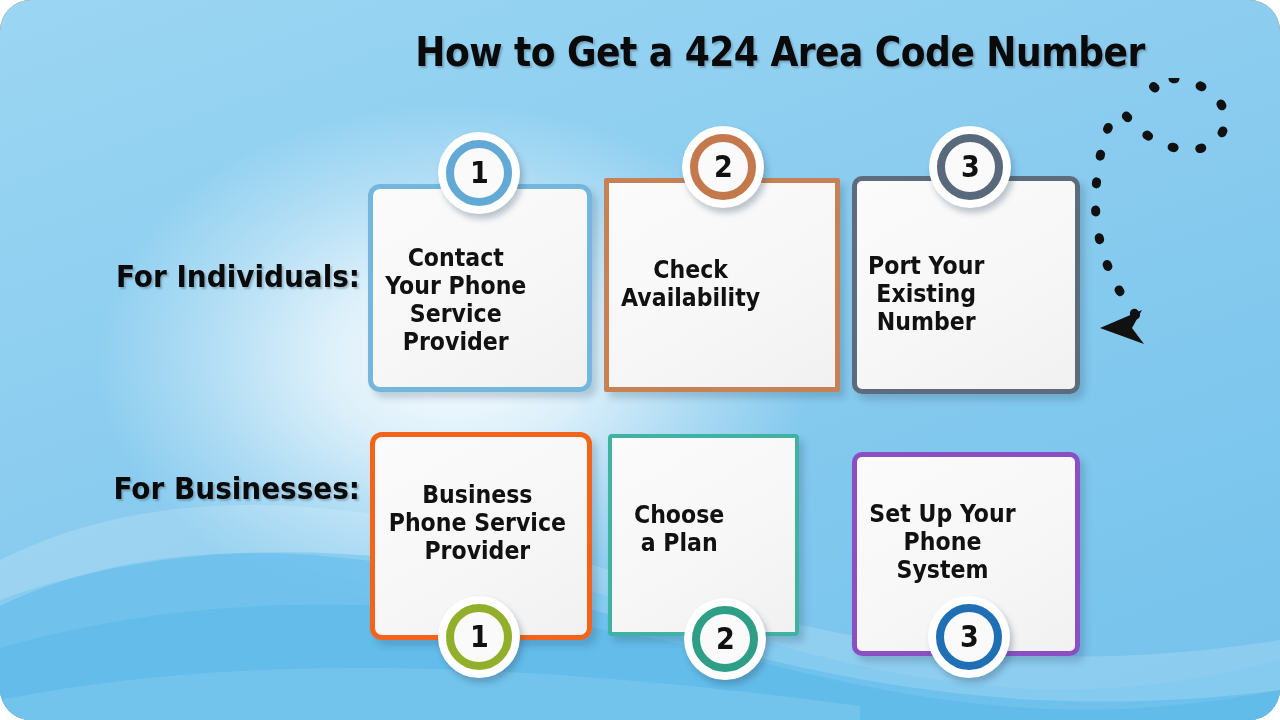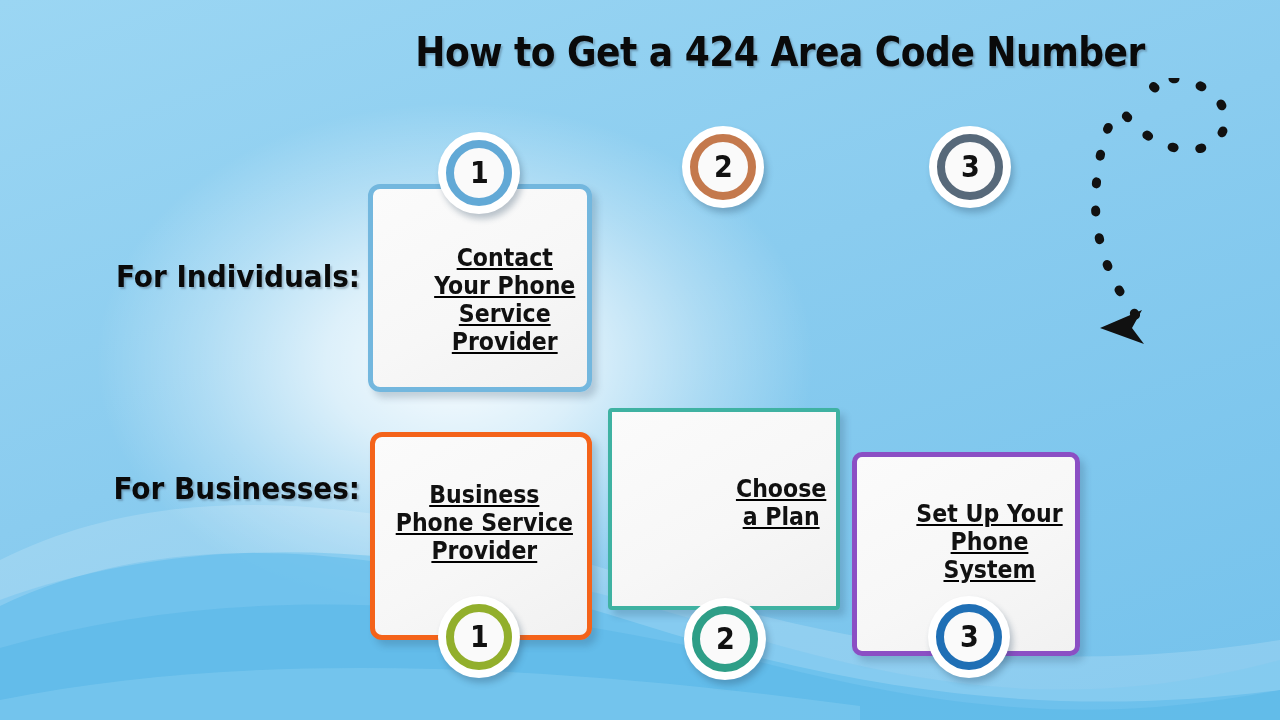--- a/index.html
+++ b/index.html
@@ -12,20 +12,21 @@
     overflow: hidden;
     font-family: "DejaVu Sans", sans-serif;
   }
 
   #canvas {
     position: relative;
     width: 1280px;
     height: 720px;
     overflow: hidden;
     background: #a16207;
+    border-radius: 31px;
   }
 
   
   .bg-base {
     position: absolute;
     inset: 0;
     background:
       radial-gradient(ellipse 460px 330px at 455px 360px,
           rgba(255,255,255,0.95) 0%,
           rgba(255,255,255,0.70) 28%,
@@ -73,43 +74,42 @@
   #label-businesses  { left: 20px; top: 470px; width: 340px; }
 
   
   .card {
     position: absolute;
     box-sizing: border-box;
     background: linear-gradient(150deg, #fbfbfb 0%, #f7f7f7 55%, #f1f1f1 100%);
     box-shadow: 5px 6px 7px rgba(40,70,95,0.22);
     display: flex;
     align-items: center;
-    justify-content: flex-end;
-    text-decoration: underline;
+    justify-content: flex-start;
   }
   .card-text {
     font-family: "DejaVu Sans", sans-serif;
     font-weight: bold;
     font-size: 24px;
     line-height: 1.16;
     color: #111;
     text-align: center;
     transform: scaleX(0.92);
     white-space: pre-line;
     padding: 0 6px;
   }
 
   
   #card-1 { left: 368px; top: 184px; width: 224px; height: 208px; border: 5px solid #73B7DE; border-radius: 12px; }
   #card-2 { left: 604px; top: 178px; width: 236px; height: 214px; border: 5px solid #C68155; border-radius: 2px; }
   #card-3 { left: 852px; top: 176px; width: 228px; height: 218px; border: 5px solid #5C6C7C; border-radius: 10px; }
 
   
   #card-4 { left: 370px; top: 432px; width: 222px; height: 208px; border: 5px solid #F4631A; border-radius: 12px; }
-  #card-5 { left: 608px; top: 408px; width: 232px; height: 202px; border: 4px solid #3FB2A2; border-radius: 4px; }
+  #card-5 { left: 608px; top: 434px; width: 191px; height: 202px; border: 4px solid #3FB2A2; border-radius: 4px; padding-left: 12px; }
   #card-6 { left: 852px; top: 412px; width: 228px; height: 204px; border: 5px solid #8B4FC4; border-radius: 10px; margin-top: 40px; }
 
   #card-1 .card-text { margin-top: 26px; }
   #card-3 .card-text { margin-top: 20px; }
   #card-4 .card-text { margin-bottom: 24px; }
   #card-5 .card-text { margin-bottom: 10px; }
   #card-6 .card-text { margin-bottom: 22px; }
 
   
   .badge {
@@ -185,20 +185,29 @@
 
   <div class="row-label" id="label-individuals">For Individuals:</div>
   <div class="row-label" id="label-businesses">For Businesses:</div>
 
   <div class="card" id="card-1">
     <div class="card-text">Contact
 Your Phone
 Service
 Provider</div>
   </div>
+  <div class="card" id="card-2">
+    <div class="card-text">Check
+Availability</div>
+  </div>
+  <div class="card" id="card-3">
+    <div class="card-text">Port Your
+Existing
+Number</div>
+  </div>
 
   <div class="card" id="card-4">
     <div class="card-text">Business
 Phone Service
 Provider</div>
   </div>
   <div class="card" id="card-5">
     <div class="card-text">Choose
 a Plan</div>
   </div>

